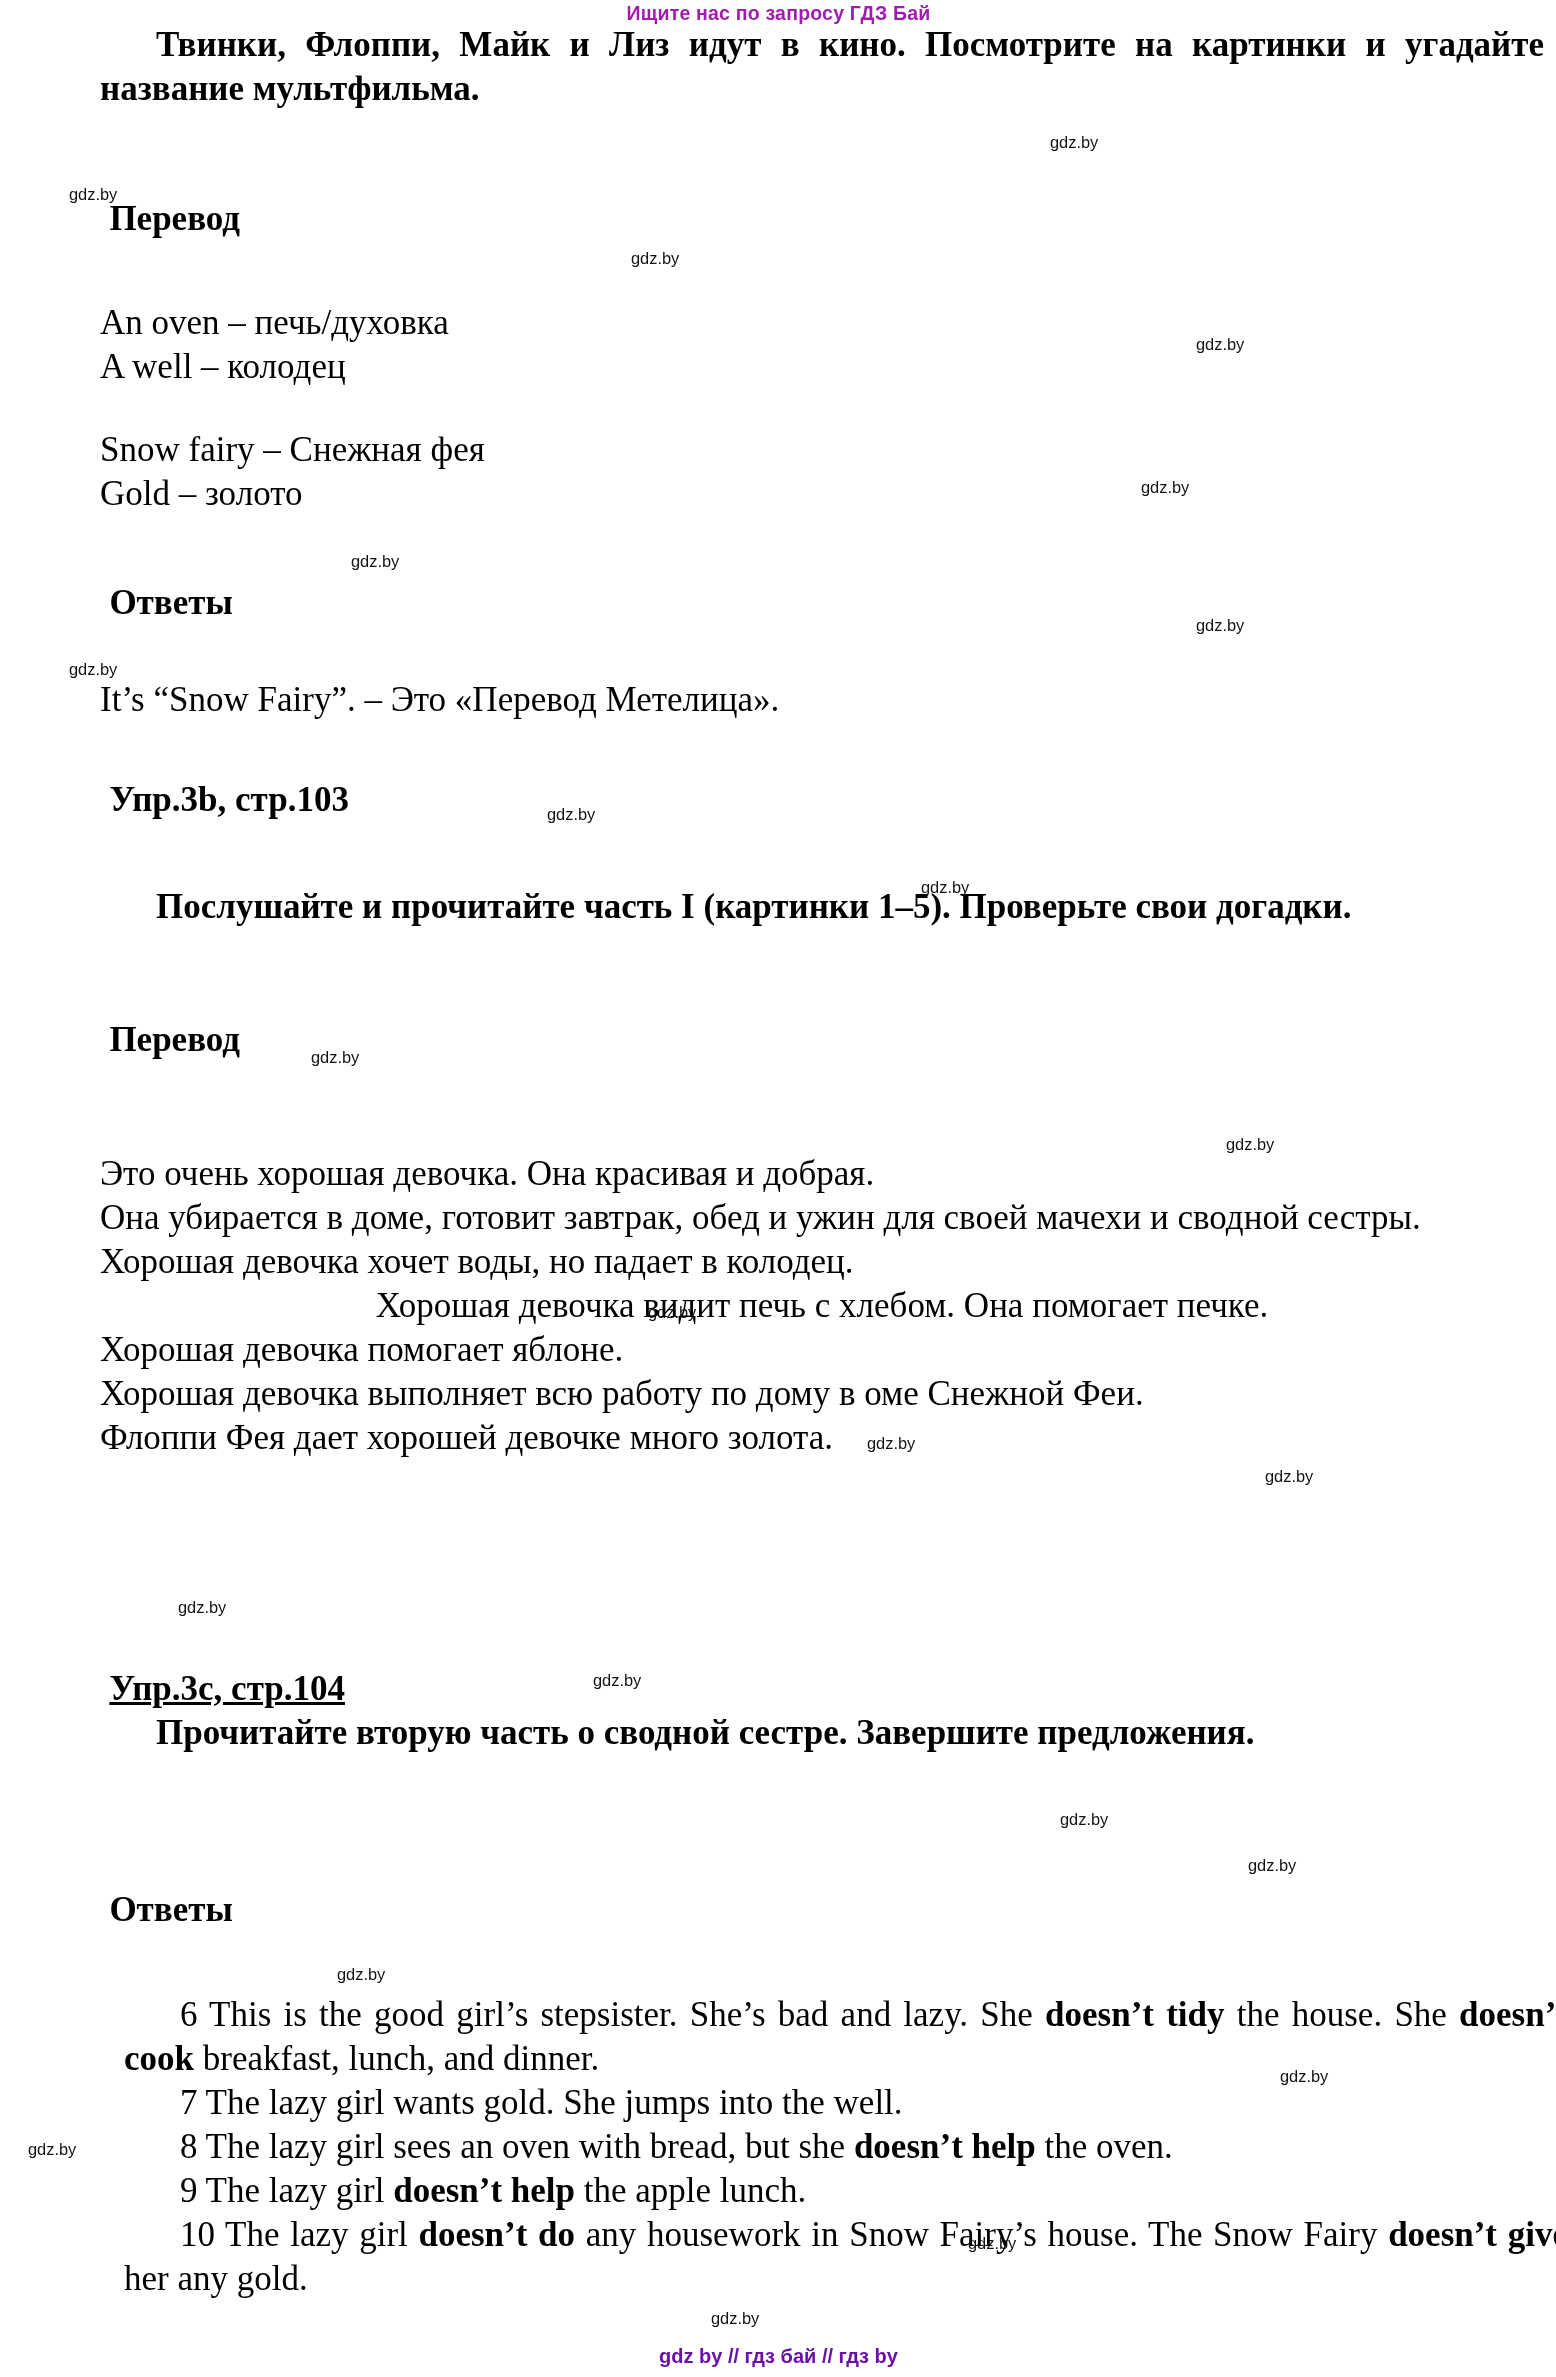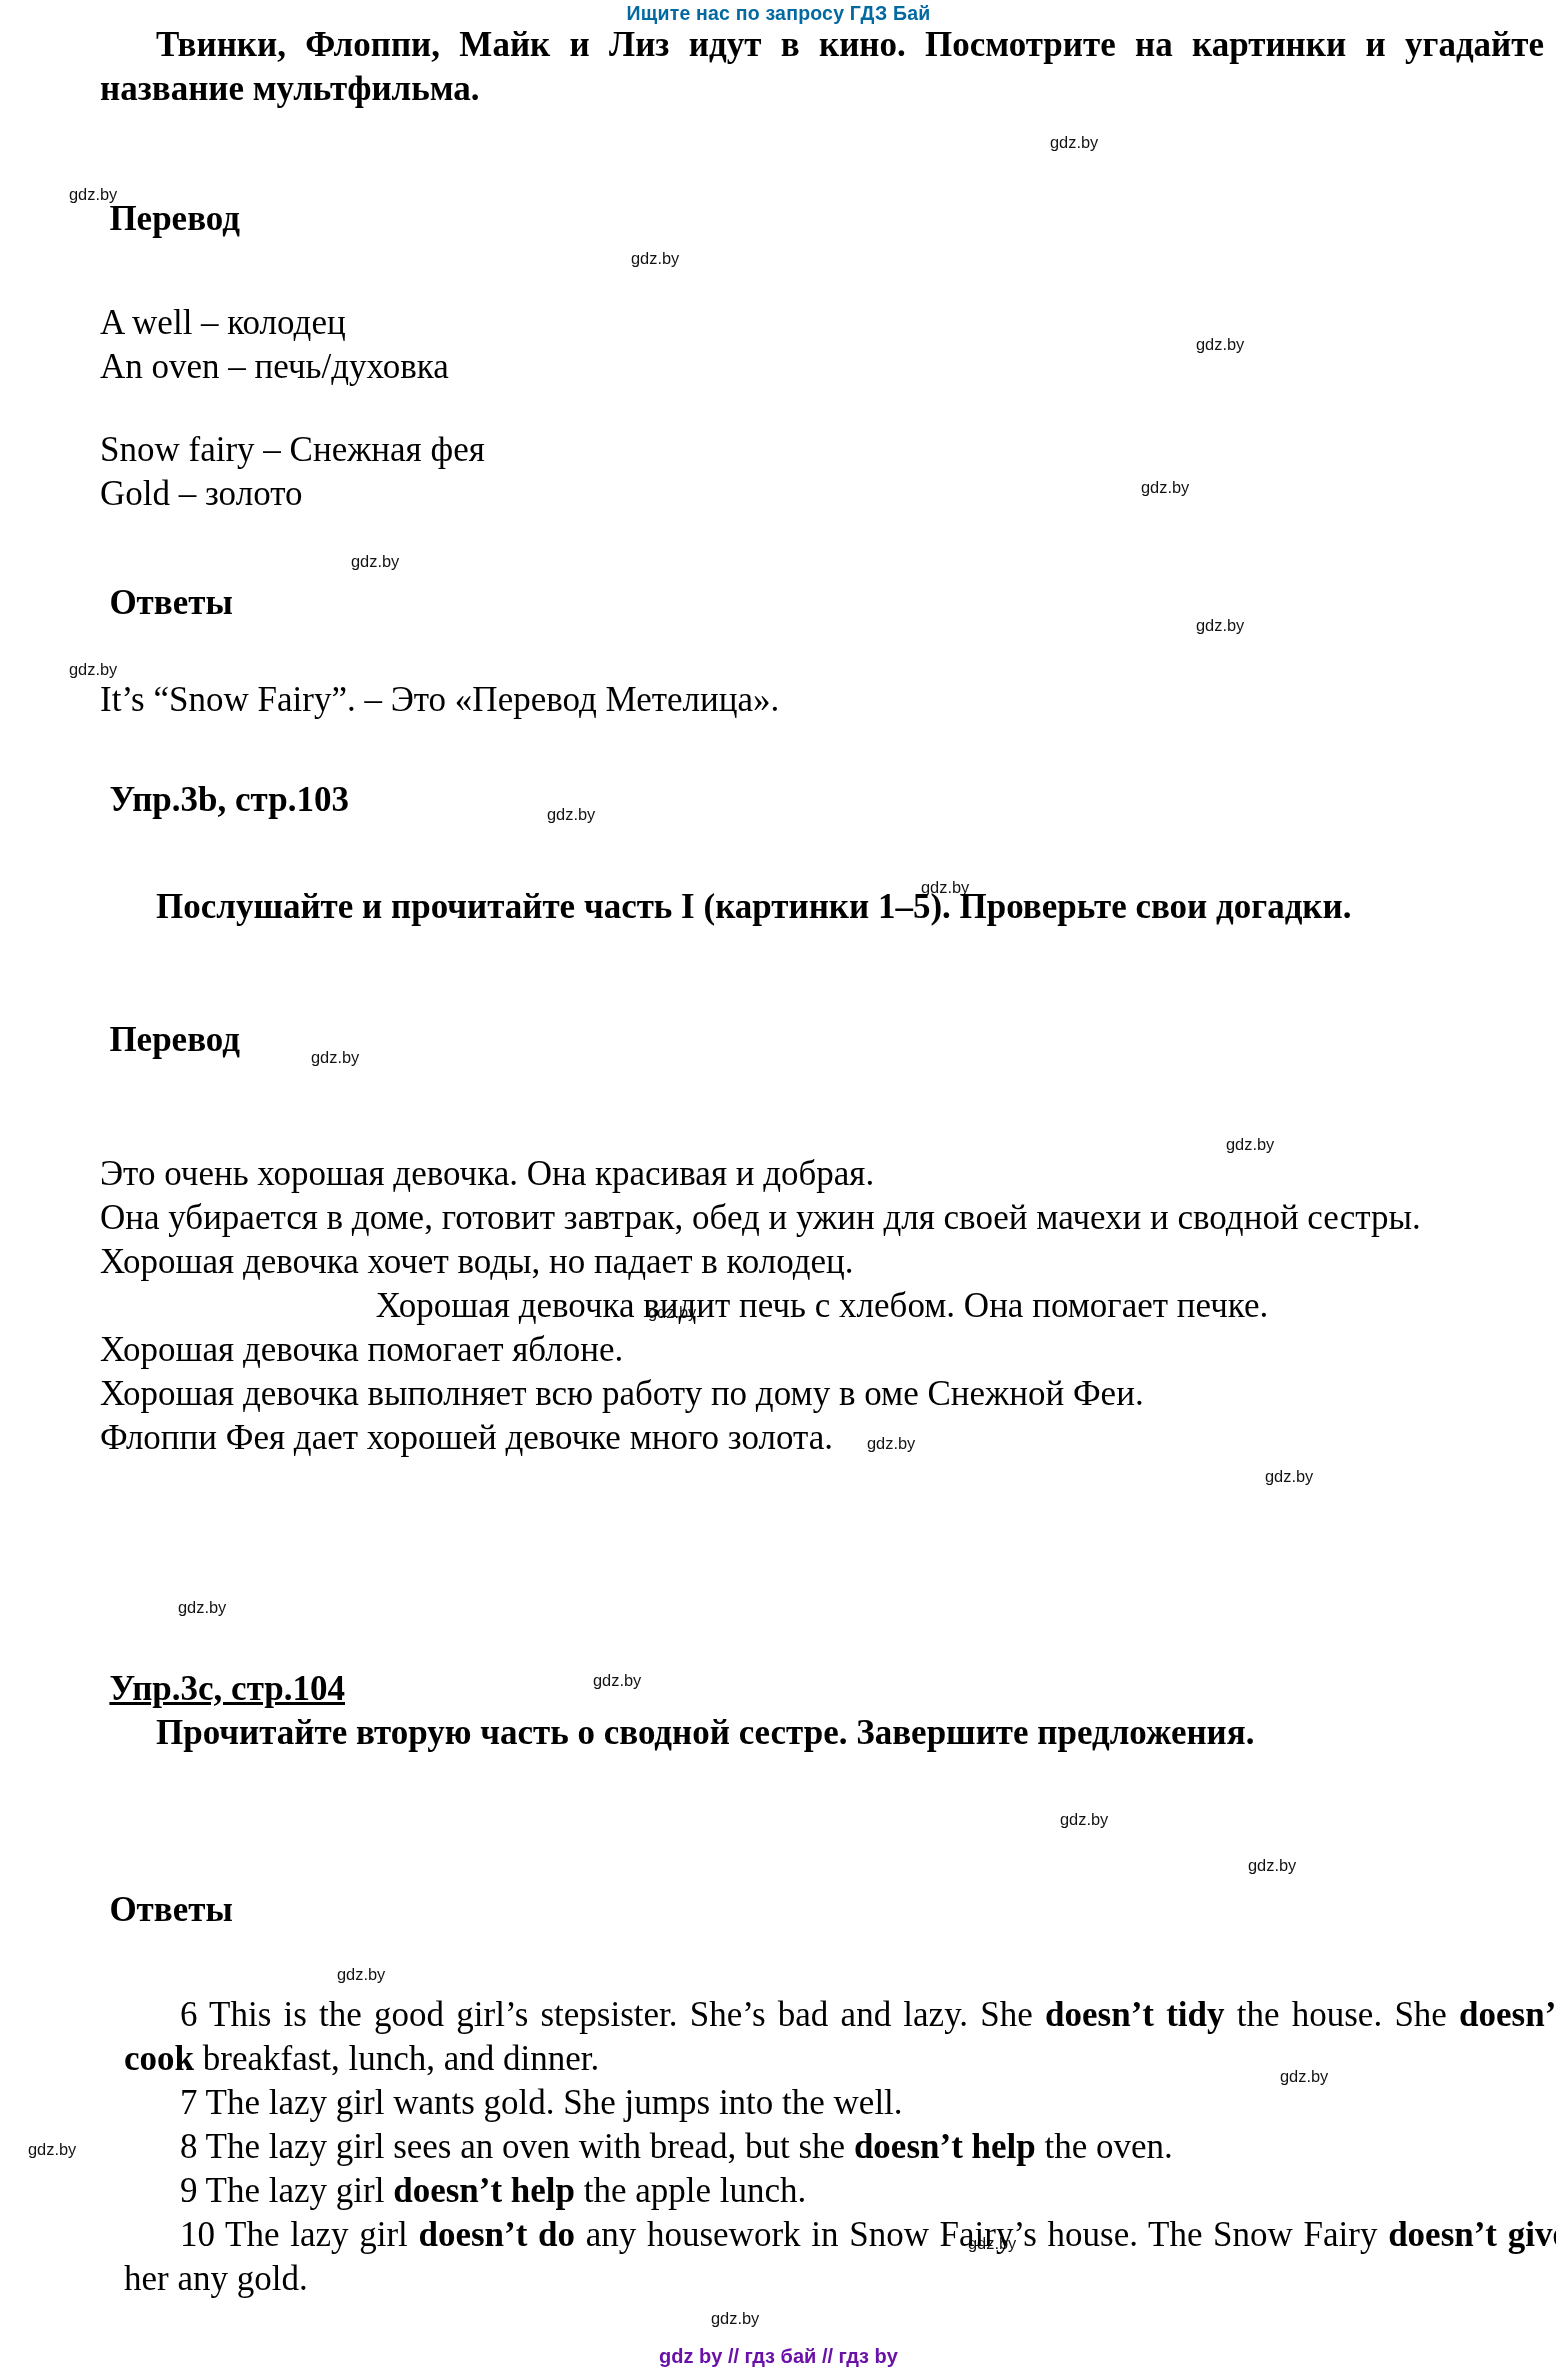--- a/index.html
+++ b/index.html
@@ -89,35 +89,35 @@
     font-size: 20px;
     line-height: 23.4px;
     font-weight: 700;
     color: #6a11a8;
     white-space: nowrap;
   }
 </style>
 </head>
 <body>
 
-<div class="promo-banner" style="top: 1.6px; color: #0369a1;">Ищите нас по запросу ГДЗ Бай</div>
+<div class="promo-banner" style="top: 1.6px; color: #a21caf;">Ищите нас по запросу ГДЗ Бай</div>
 
 <div class="page">
 
   <div class="col" style="top:23.4px;">
     <p class="para just ind bold">Твинки, Флоппи, Майк и Лиз идут в кино. Посмотрите на картинки и угадайте название мультфильма.</p>
   </div>
 
   <div class="col" style="top:197px;">
     <p class="hdr" style="text-indent:9.4px;">Перевод</p>
   </div>
 
   <div class="col" style="top:301px;">
+    <p class="para" style="text-indent:0;">An oven – печь/духовка</p>
     <p class="para" style="text-indent:0;">A well – колодец</p>
-    <p class="para" style="text-indent:0;">An oven – печь/духовка</p>
     <p class="para" style="text-indent:0;margin-top:39px;">Snow fairy – Снежная фея</p>
     <p class="para" style="text-indent:0;">Gold – золото</p>
   </div>
 
   <div class="col" style="top:581px;">
     <p class="hdr" style="text-indent:9.4px;">Ответы</p>
   </div>
 
   <div class="col" style="top:678px;">
     <p class="para" style="text-indent:0;">It’s “Snow Fairy”. – Это «Перевод Метелица».</p>

